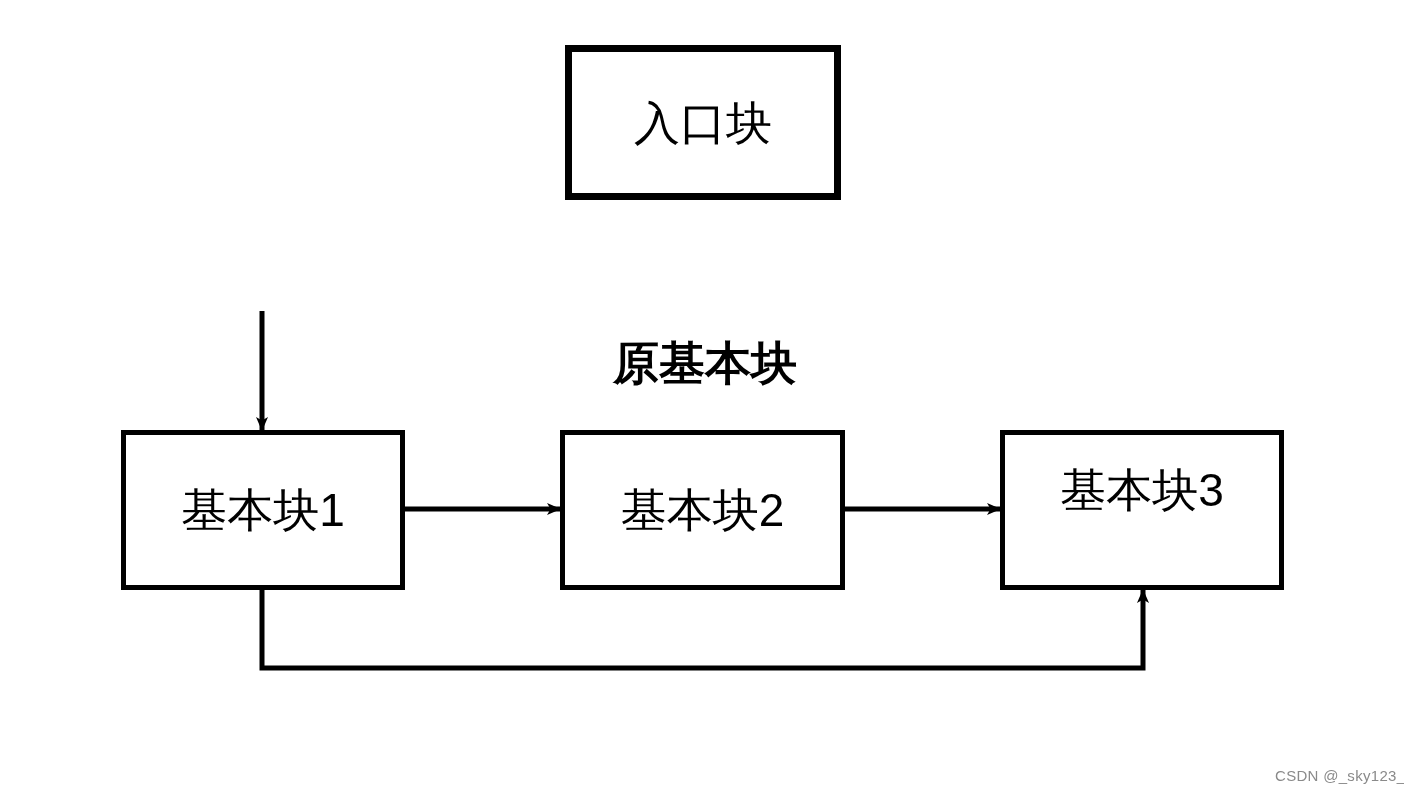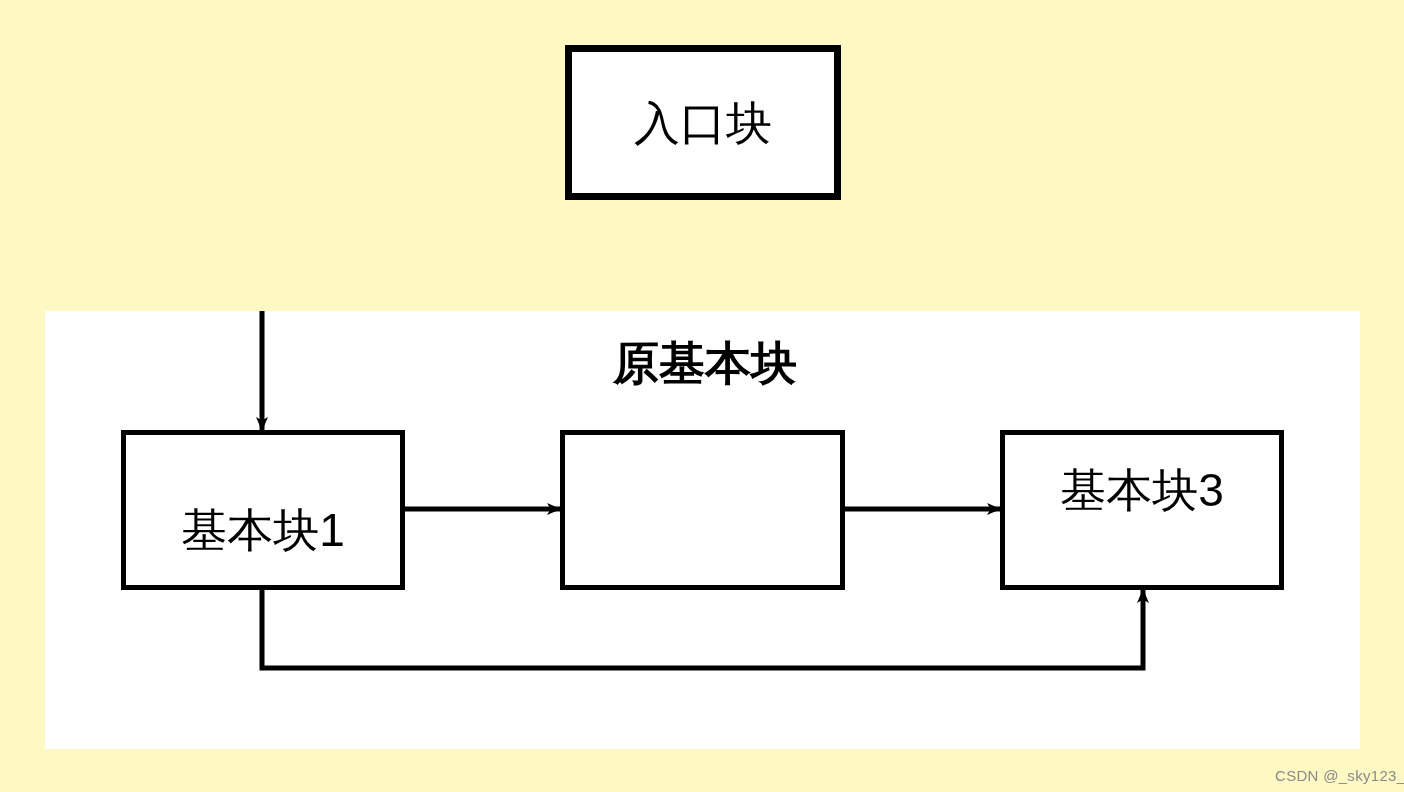--- a/index.html
+++ b/index.html
@@ -7,21 +7,21 @@
     padding: 0;
     background: #000000;
   }
   body {
     font-family: "Liberation Sans", "DejaVu Sans", sans-serif;
   }
   #canvas {
     position: relative;
     width: 1404px;
     height: 792px;
-    background: #fef9c3;
+    background: #ffffff;
     overflow: hidden;
   }
   .svg-layer {
     position: absolute;
     left: 0;
     top: 0;
     width: 1404px;
     height: 792px;
   }
   .node-label {
@@ -86,18 +86,19 @@
 
     <line x1="845" y1="509" x2="1000" y2="509" stroke="#000000" stroke-width="5" marker-end="url(#arrow-right)"></line>
 
     <path d="M262,590 L262,668 L1143,668 L1143,590" fill="none" stroke="#000000" stroke-width="5" marker-end="url(#arrow-up)"></path>
   </svg>
 
   <div class="node-label" style="left:565px; top:45px; width:276px; height:155px;">入口块</div>
 
   <div class="group-title" style="left:505px; top:340px; width:400px;font-weight:bold;">原基本块</div>
 
-  <div class="node-label" style="left:121px; top:450px; width:284px; height:160px;">基本块1</div>
+  <div class="node-label" style="left:121px; top:430px; width:284px; height:160px;">基本块1</div>
+  <div class="node-label" style="left:560px; top:430px; width:285px; height:160px;">基本块2</div>
   <div class="node-label" style="left:1000px; top:430px; width:284px; height:120px;">基本块3</div>
 
   <div class="watermark" style="left:1275px; top:768px;">CSDN @_sky123_</div>
 
 </div>
 
 </body></html>

